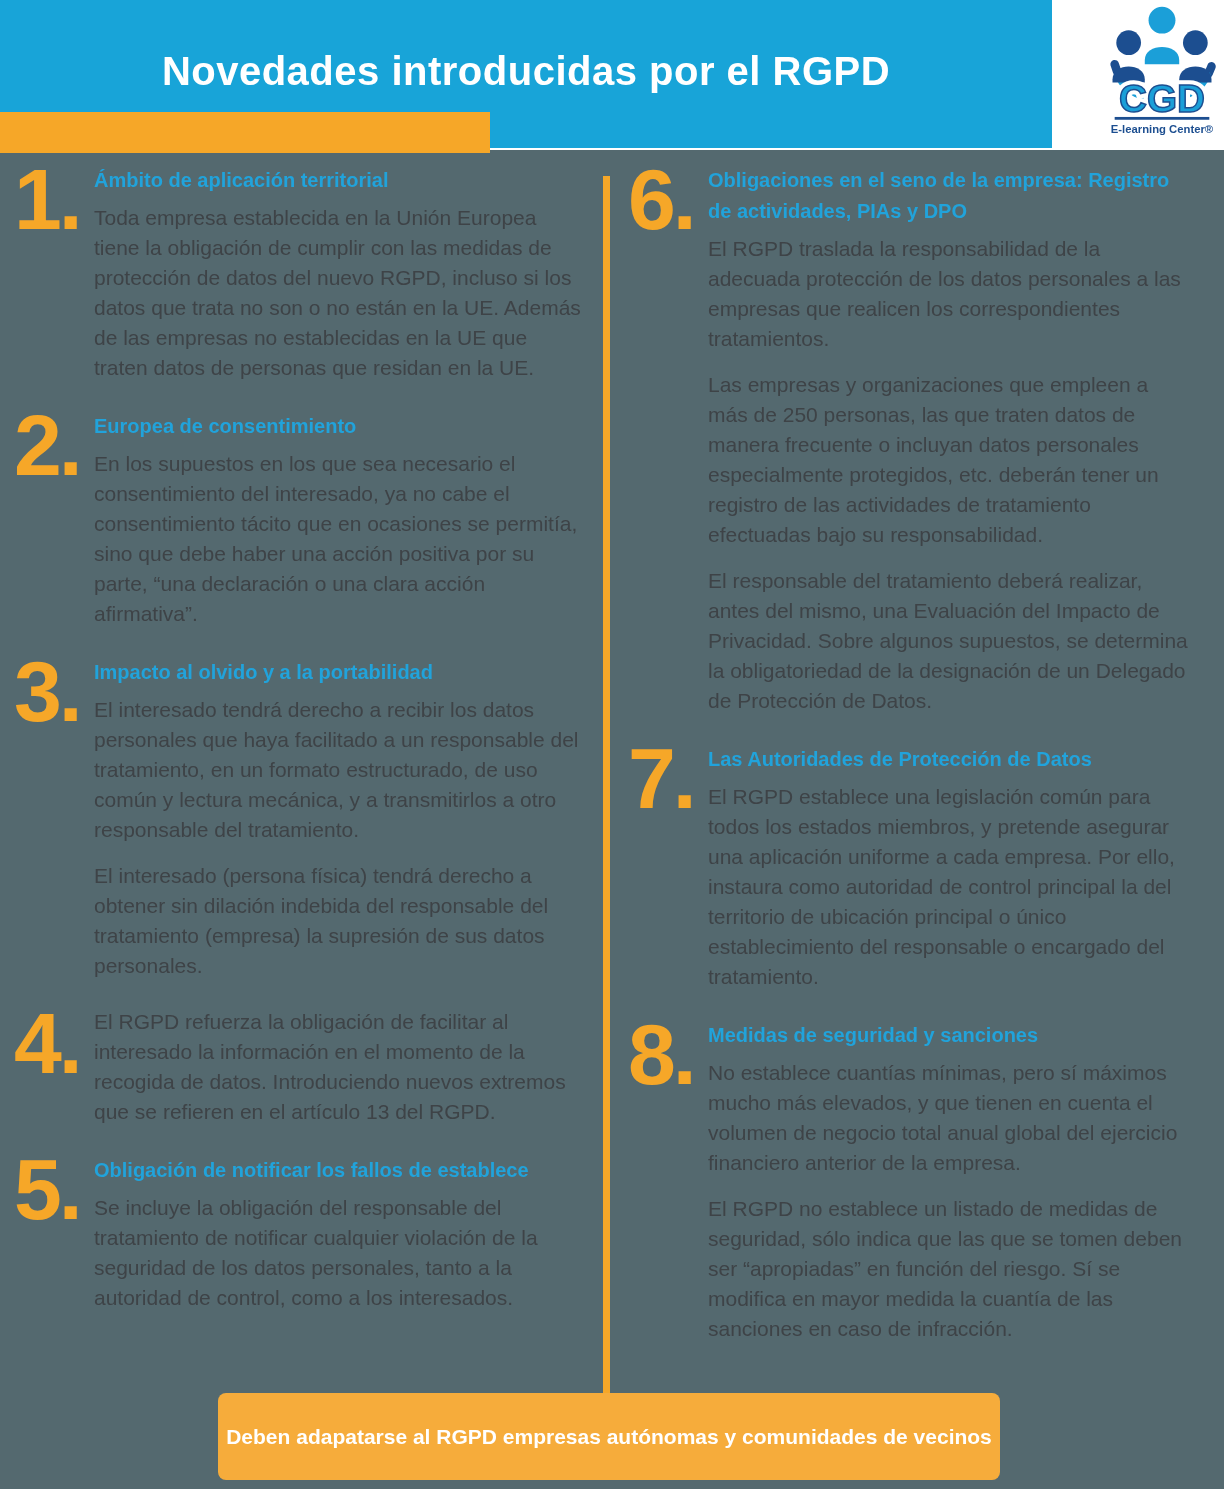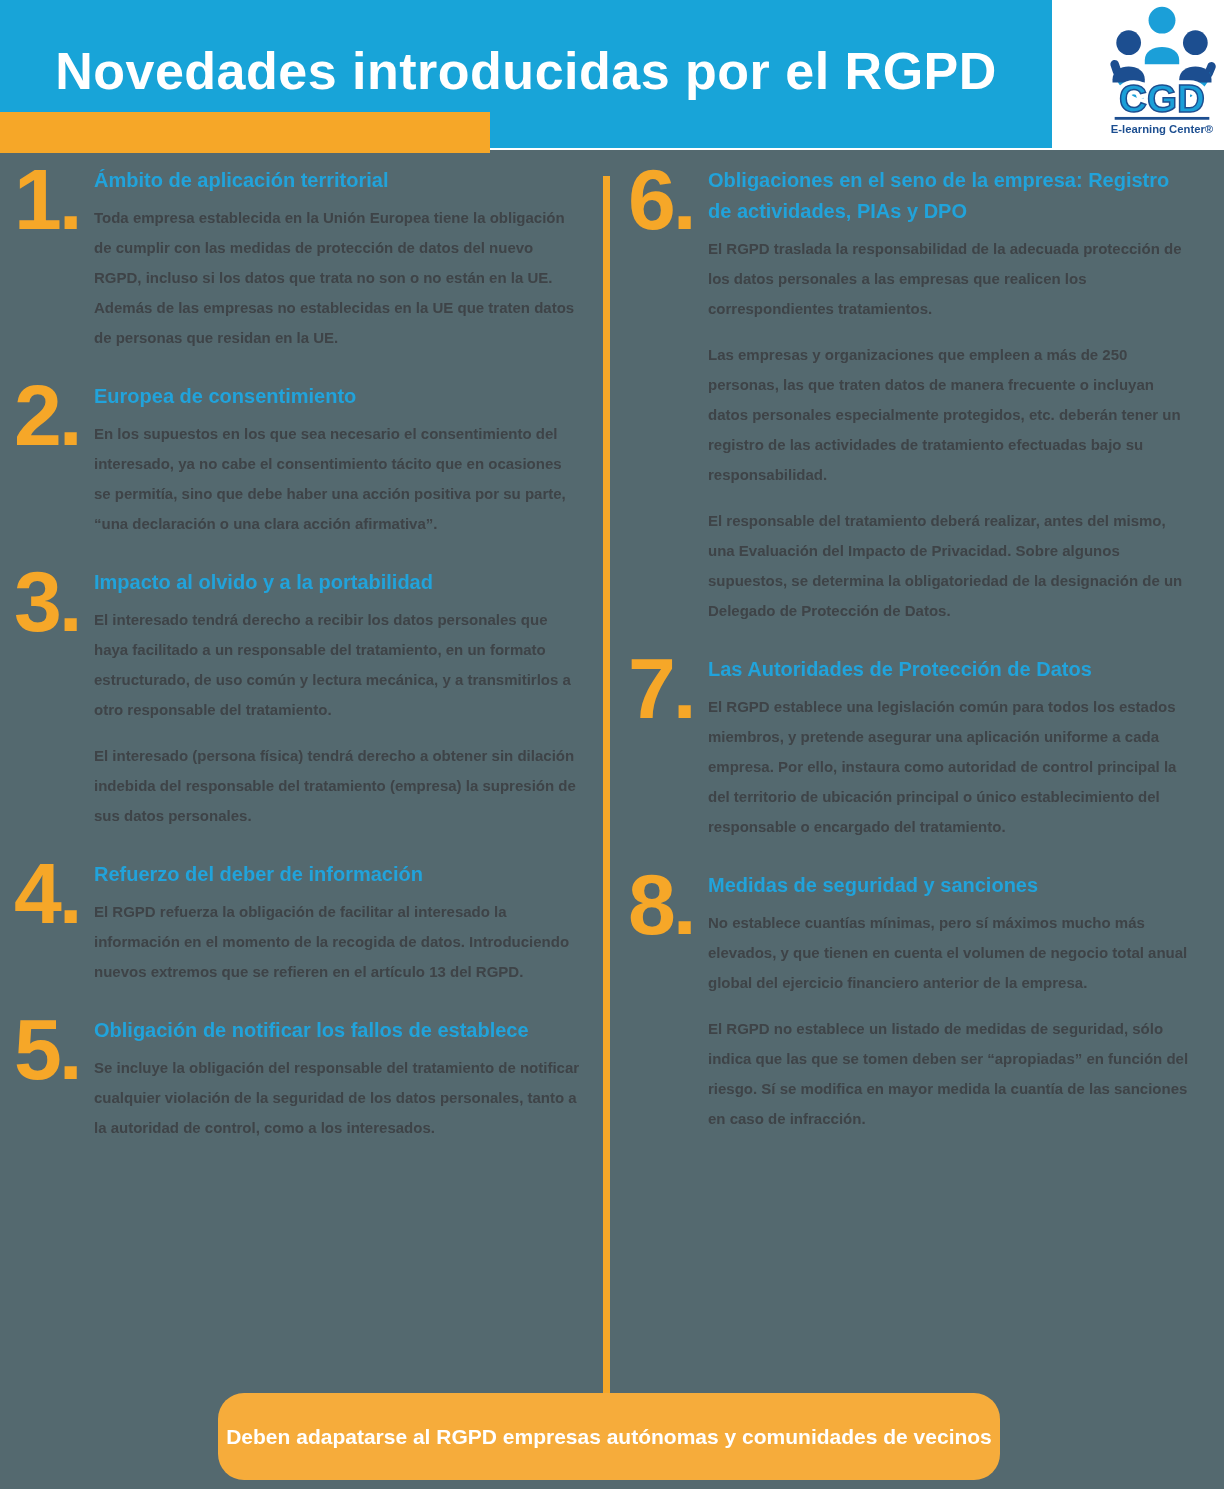--- a/index.html
+++ b/index.html
@@ -14,42 +14,42 @@
   }
   *{margin:0;padding:0;box-sizing:border-box;}
   html,body{width:1224px;}
   body{font-family:"Liberation Sans","DejaVu Sans",sans-serif;background:#fff;}
   .page{position:relative;width:1224px;height:1489px;background:var(--bg-slate);overflow:hidden;}
 
   
   .top-band{position:absolute;left:0;top:0;width:1224px;height:150px;background:#ffffff;}
   .header-blue{position:absolute;left:0;top:0;width:1052px;height:148px;background:var(--header-blue);
                display:flex;align-items:center;justify-content:center;}
-  .page-title{color:#ffffff;font-size:52px;font-weight:bold;letter-spacing:.5px;white-space:nowrap;padding-bottom:6px;}
+  .page-title{color:#ffffff;font-size:40px;font-weight:bold;letter-spacing:.5px;white-space:nowrap;padding-bottom:6px;}
   .accent-bar{position:absolute;left:0;top:112px;width:490px;height:41px;background:var(--orange);}
   .logo{position:absolute;left:1106px;top:4px;width:112px;height:142px;}
 
   
   .divider{position:absolute;left:603px;top:176px;width:7px;height:1217px;background:var(--orange);}
   .col{position:absolute;top:163px;}
   .col-left{left:0;width:604px;}
   .col-right{left:612px;width:612px;}
   .item{display:flex;margin-bottom:26px;}
   .num{flex:0 0 94px;padding-left:14px;color:var(--orange);font-size:86px;line-height:72px;
        font-weight:bold;letter-spacing:-3px;}
   .col-right .num{flex:0 0 96px;padding-left:16px;}
   .content{flex:1;padding-right:22px;}
   .col-right .content{padding-right:33px;}
   .heading{color:var(--heading-blue);font-size:20px;line-height:31px;font-weight:bold;margin:2px 0 7px;}
-  .para{color:var(--body-text);font-size:15px;line-height:30px;font-weight:bold;margin:0 0 16px;}
+  .para{color:var(--body-text);font-size:21px;line-height:30px;font-weight:normal;margin:0 0 16px;}
   .para:last-child{margin-bottom:0;}
 
   
   .banner{position:absolute;left:218px;top:1393px;width:782px;height:87px;background:var(--banner-orange);
-          border-radius:26px;display:flex;align-items:center;justify-content:center;}
+          border-radius:8px;display:flex;align-items:center;justify-content:center;}
   .banner span{color:#ffffff;font-size:21px;font-weight:bold;white-space:nowrap;}
 </style>
 </head>
 <body>
 
 <div class="page">
 
   <div class="top-band">
     <div class="header-blue">
       <h1 class="page-title">Novedades introducidas por el RGPD</h1>
@@ -104,21 +104,20 @@
         <div class="num">3.</div>
         <div class="content">
           <h2 class="heading">Impacto al olvido y a la portabilidad</h2>
           <p class="para">El interesado tendrá derecho a recibir los datos personales que haya facilitado a un responsable del tratamiento, en un formato estructurado, de uso común y lectura mecánica, y a transmitirlos a otro responsable del tratamiento.</p>
           <p class="para">El interesado (persona física) tendrá derecho a obtener sin dilación indebida del responsable del tratamiento (empresa) la supresión de sus datos personales.</p>
         </div>
       </section>
       <section class="item">
         <div class="num">4.</div>
         <div class="content">
-          <h2 class="heading">Refuerzo del deber de información</h2>
           <p class="para">El RGPD refuerza la obligación de facilitar al interesado la información en el momento de la recogida de datos. Introduciendo nuevos extremos que se refieren en el artículo 13 del RGPD.</p>
         </div>
       </section>
       <section class="item">
         <div class="num">5.</div>
         <div class="content">
           <h2 class="heading">Obligación de notificar los fallos de establece</h2>
           <p class="para">Se incluye la obligación del responsable del tratamiento de notificar cualquier violación de la seguridad de los datos personales, tanto a la autoridad de control, como a los interesados.</p>
         </div>
       </section>

